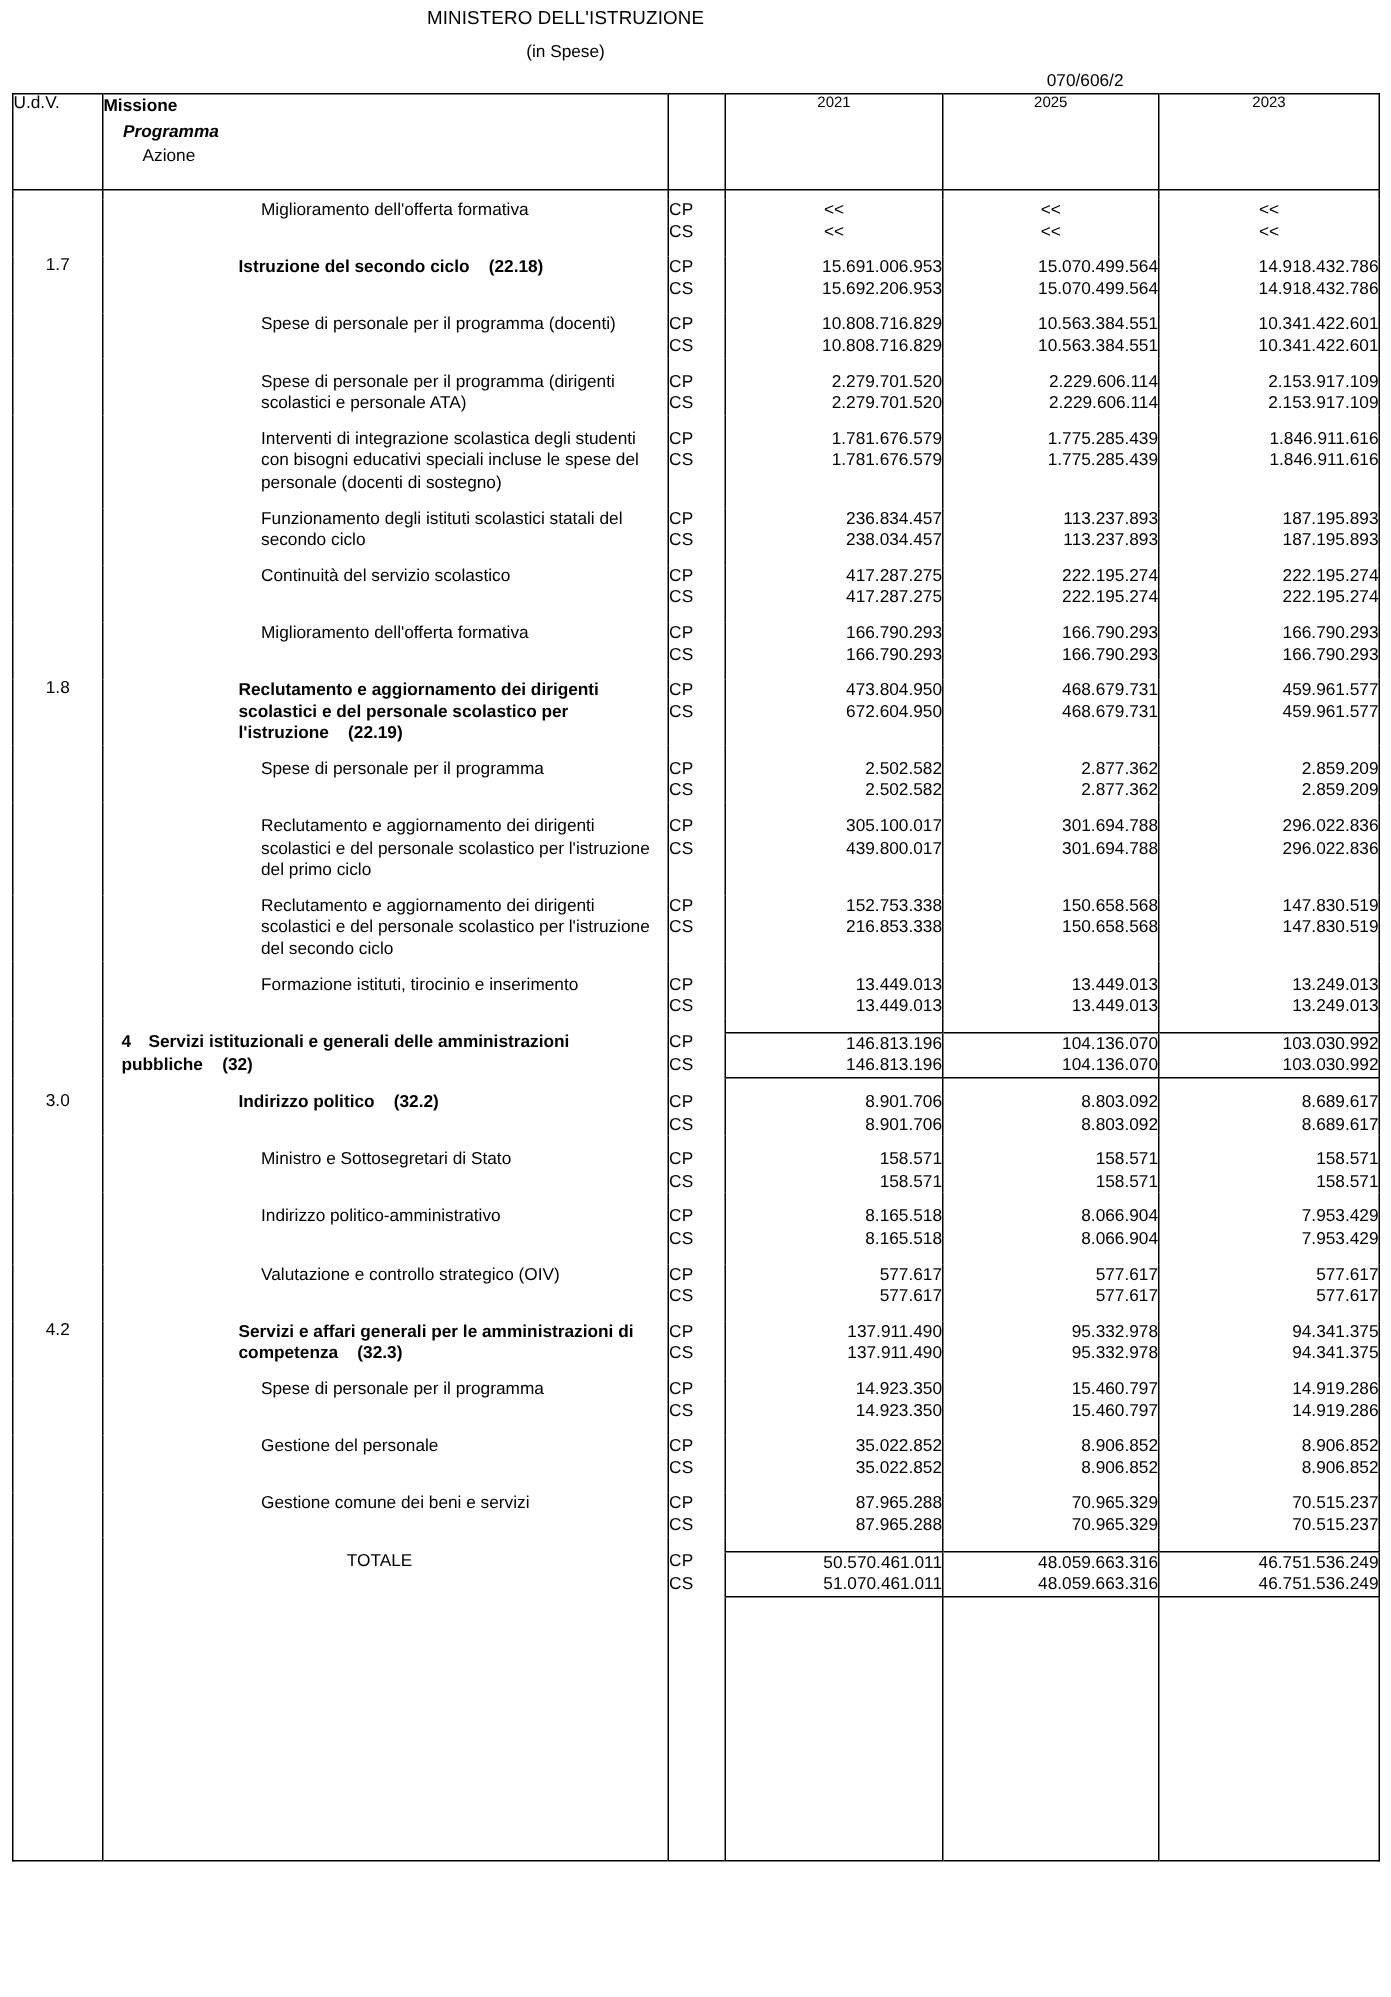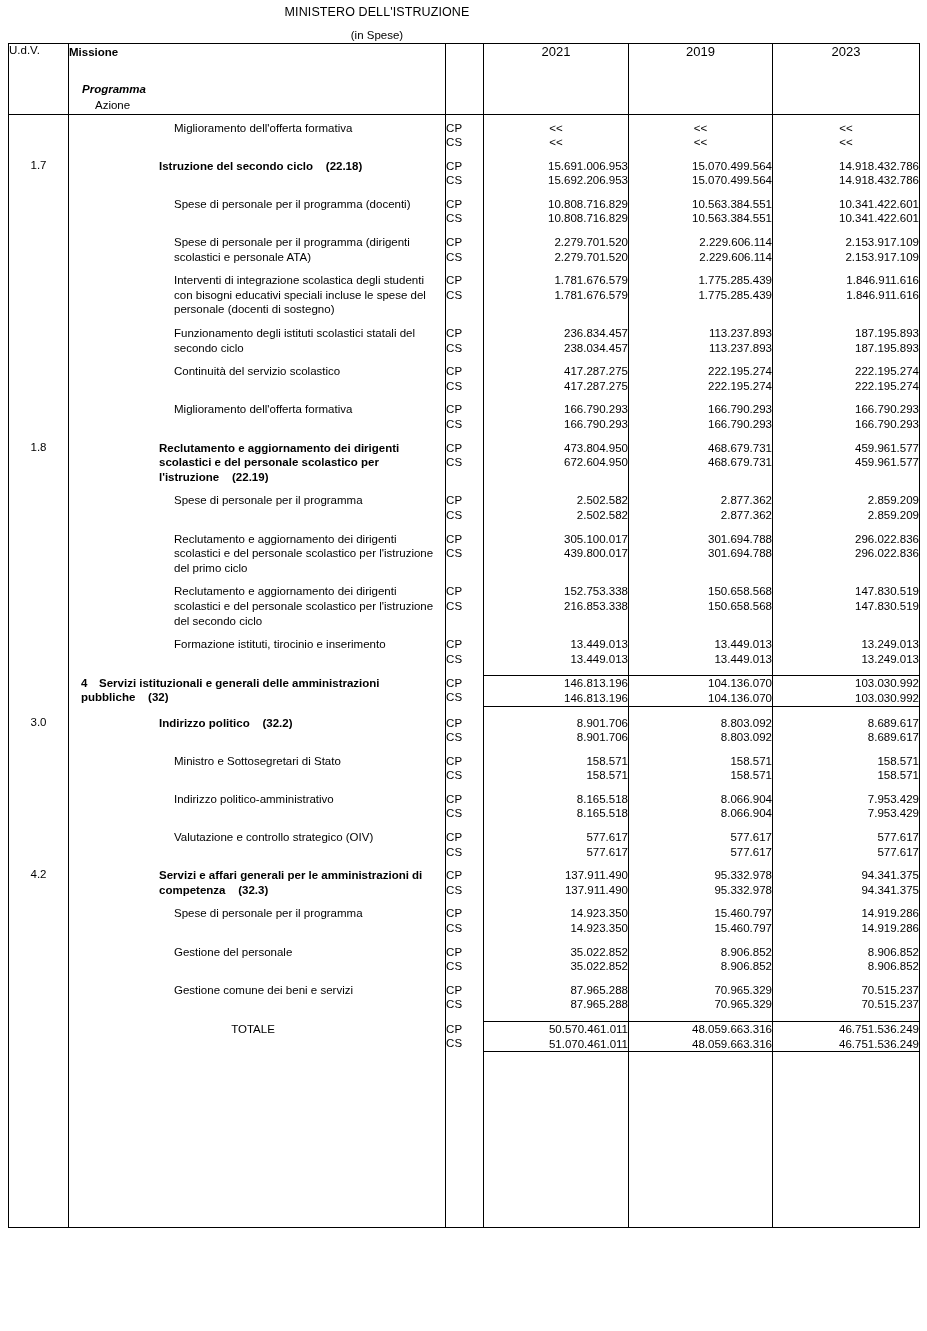--- a/index.html
+++ b/index.html
@@ -81,24 +81,24 @@
     padding-left: 3px;
     padding-top: 23px;
   }
   .head-lab {
     font-size: 11.5px;
     padding-left: 78px;
     padding-top: 5px;
     line-height: 16.5px;
   }
   .head-lab .l1 { font-weight: bold; }
-  .head-lab .l2 { font-weight: bold; font-style: italic; padding-left: 13px; margin-top: 20px;}
+  .head-lab .l2 { font-weight: bold; font-style: italic; padding-left: 13px;}
   .head-lab .l3 { padding-left: 26px; }
   .head-year {
-    font-size: 13px;
+    font-size: 10px;
     text-align: center;
     padding-top: 23px;
   }
 
   
   td.b-udv {
     font-size: 11.5px;
     text-align: center;
     padding-top: 0;
   }
@@ -138,20 +138,21 @@
   
   tr.tail td { height: 175px; }
 </style>
 </head>
 <body>
 
 <div class="page">
 
   <div class="doc-title">MINISTERO DELL'ISTRUZIONE</div>
   <div class="doc-subtitle">(in Spese)</div>
+  <div class="doc-code">070/606/2</div>
 
   <div class="tbl-wrap">
     <table class="budget">
       <colgroup>
         <col class="c-udv">
           <col class="c-lab">
           <col class="c-cpcs">
         <col class="c-yr">
           <col class="c-yr2">
           <col class="c-yr3">
@@ -159,21 +160,21 @@
       <tbody id="tbody">
         <tr class="head-row">
           <td class="head-udv vr-udv">U.d.V.</td>
           <td class="head-lab vr-lab">
             <div class="l1">Missione</div>
             <div class="l2">Programma</div>
             <div class="l3">Azione</div>
           </td>
           <td class="vr-cpcs"></td>
           <td class="head-year vr-yr">2021</td>
-          <td class="head-year vr-yr">2019</td>
+          <td class="head-year vr-yr">2025</td>
           <td class="head-year">2023</td>
         </tr>
       <tr class="gap-sm">
             <td class="vr-udv">&nbsp;</td>
             <td class="vr-lab">&nbsp;</td>
             <td class="vr-cpcs">&nbsp;</td>
             <td class="vr-yr">&nbsp;</td>
             <td class="vr-yr">&nbsp;</td>
             <td>&nbsp;</td>
           </tr>

